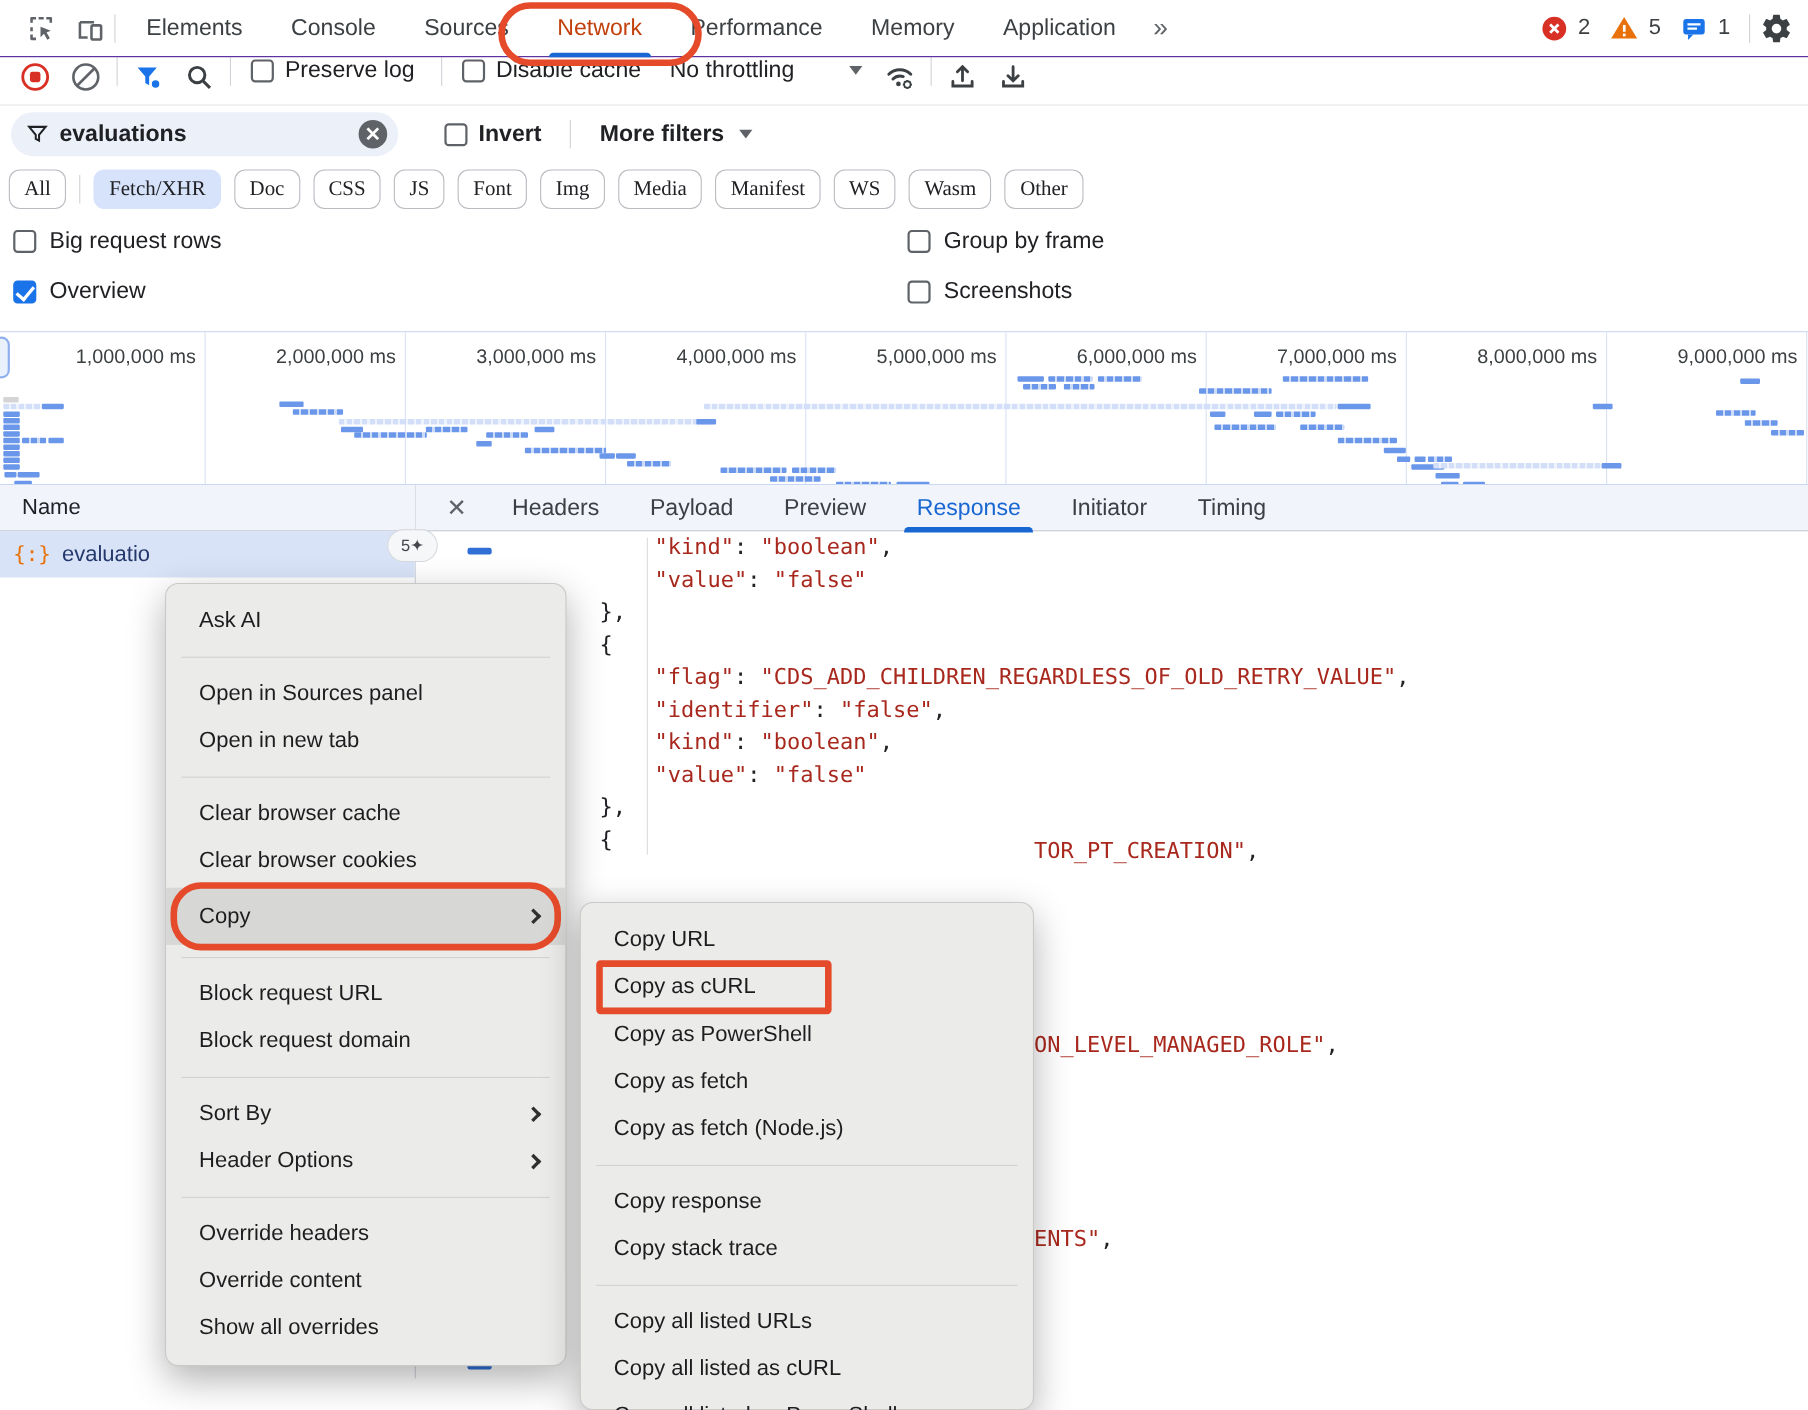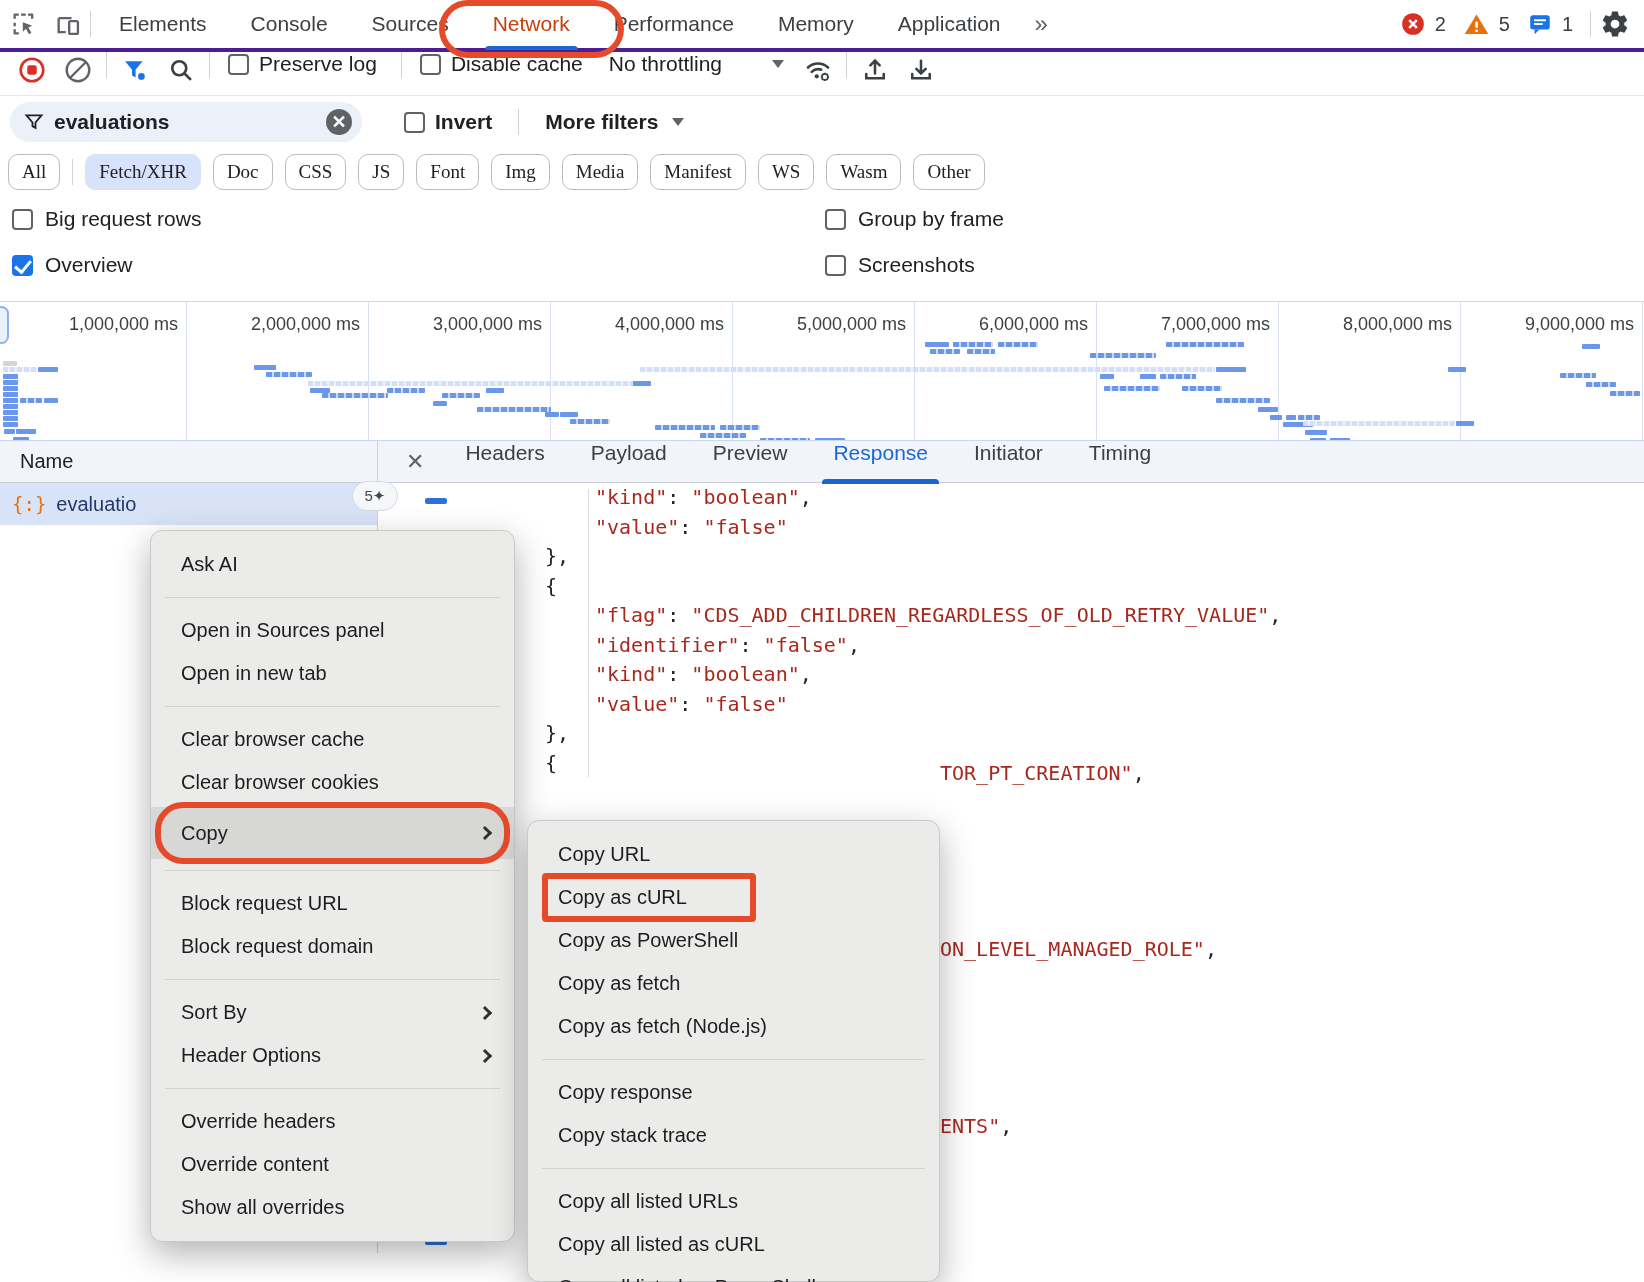--- a/index.html
+++ b/index.html
@@ -5,21 +5,21 @@
   * { box-sizing: border-box; margin: 0; padding: 0; }
   html,body { width:1644px; height:1282px; overflow:hidden; }
   body {
     font-family:"Liberation Sans",sans-serif;
     background:#fff; color:#202124; position:relative;
   }
   .vsep { width:1px; height:26px; background:#d0d3d8; flex:0 0 1px; }
 
   
   .tabbar { height:52px; display:flex; align-items:center; background:#fff;
-            border-bottom:4px solid #4c1d95; padding-left:2px; position:relative; z-index:5;}
+            border-bottom:1px solid #4c1d95; padding-left:16px; position:relative; z-index:5;}
   .tabbar .icon-btn { width:44px; height:44px; display:flex; align-items:center; justify-content:center; }
   #tabs { display:flex; align-items:stretch; height:52px; margin-left:6px; }
   .tab { position:relative; display:flex; align-items:center; padding:0 22px;
          font-size:21px; color:#3c4043; cursor:default; }
   .tab.active { color:#c2410c; }
   .tab-underline { position:absolute; left:14px; right:14px; bottom:0; height:4px;
                    border-radius:4px 4px 0 0; background:#1967d2; }
   .more-tabs { font-size:24px; color:#5f6368; padding:0 12px; letter-spacing:-2px;}
   .badges { margin-left:auto; display:flex; align-items:center; gap:9px; padding-right:14px; }
   .badge-count { font-size:20px; color:#3c4043; margin-right:8px; }
@@ -73,21 +73,21 @@
 
   
   .main { display:flex; height:812px; position:relative; }
   .left-panel { width:378px; border-right:1px solid #cfd3da; display:flex; flex-direction:column; }
   .right-panel { flex:1; display:flex; flex-direction:column; min-width:0; }
   .strip { height:42px; background:#f1f4fb; border-bottom:1px solid #c9cdd4;
            display:flex; align-items:center; flex:0 0 42px; }
   .name-header { font-size:20px; color:#202124; padding-left:20px; }
   .close-x { font-size:22px; color:#5f6368; padding:0 18px 0 28px; }
   .dtab { position:relative; padding:0 23px; font-size:21px; color:#3c4043; height:42px;
-          display:flex; align-items:flex-start; }
+          display:flex; align-items:center; }
   .dtab.active { color:#1967d2; }
   .dtab-underline { position:absolute; left:12px; right:12px; bottom:-1px; height:5px;
                     border-radius:4px 4px 0 0; background:#1967d2; }
 
   .req-row { height:42px; background:#d9e3f8; display:flex; align-items:center; position:relative; }
   .req-icon { font-family:"DejaVu Sans Mono",monospace; color:#e8710a; font-size:19px; margin-left:12px; }
   .req-label { font-size:20px; color:#24386b; margin-left:10px; }
   .req-chip { position:absolute; left:352px; top:-2px; width:46px; height:30px; border-radius:15px;
               background:#f6f7f9; border:1px solid #d7dade; font-size:15px; color:#44474c;
               display:flex; align-items:center; justify-content:center; }

